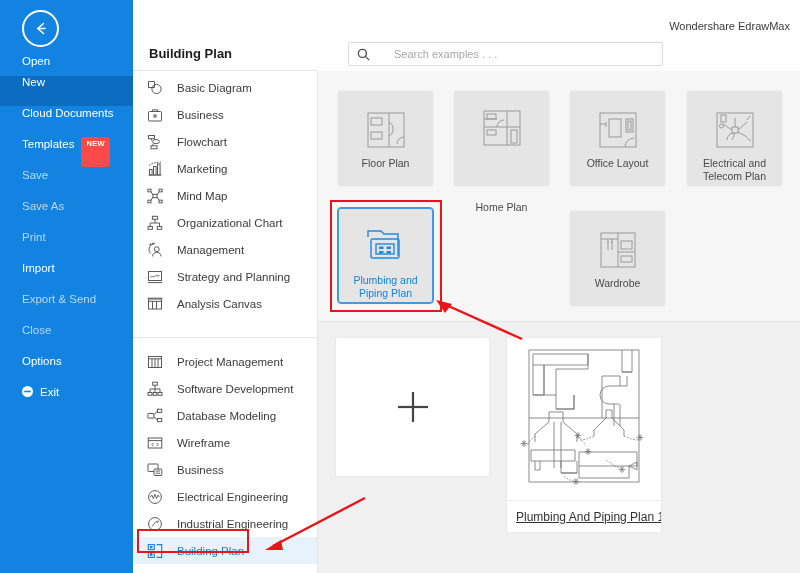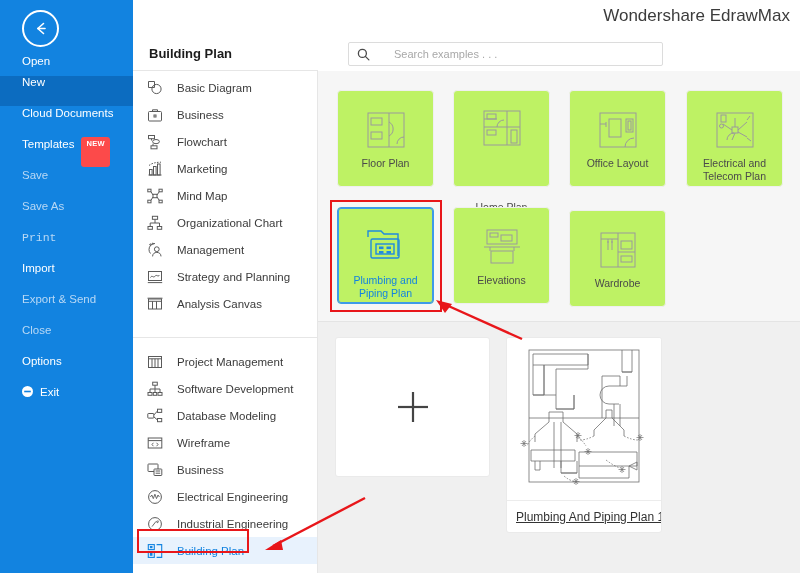--- a/index.html
+++ b/index.html
@@ -53,22 +53,22 @@
     border-radius: 3px;
     margin-left: 7px;
     position: relative; top: -1px;
   }
   .side-item .exit-ico {
     display:inline-flex; margin-right: 7px;
   }
 
   
   #brand {
-    position: absolute; right: 10px; top: 6px;
-    font-size: 17px;
+    position: absolute; right: 10px; top: 20px;
+    font-size: 11px;
     color: #3c3c3c;
   }
 
   
   #cat-panel {
     position: absolute; left: 133px; top: 0;
     width: 185px; height: 573px;
     background: #ffffff;
   }
   #cat-title {
@@ -167,21 +167,21 @@
   }
   #docs-region {
     position: absolute; left: 0; top: 251px;
     width: 482px; height: 251px;
     background: #f0f0f0;
   }
 
   .type-card {
     position: absolute;
     width: 97px; height: 97px;
-    background: #bef264;
+    background: #e5e5e5;
     border-radius: 4px;
     border: 1px solid #efefef;
     cursor: pointer;
     display: flex;
     flex-direction: column;
     align-items: center;
   }
   .type-card .tc-ico {
     margin-top: 17px;
     height: 44px;
@@ -270,21 +270,21 @@
     <div class="side-item" style="top:138px;">
       <span>Templates</span>
       <span class="badge">NEW</span>
     </div>
     <div class="side-item dim" style="top:169px;">
       <span>Save</span>
     </div>
     <div class="side-item dim" style="top:200px;">
       <span>Save As</span>
     </div>
-    <div class="side-item dim" style="top:231px;font-family:Liberation Mono, monospace;">
+    <div class="side-item dim" style="top:231px;">
       <span>Print</span>
     </div>
     <div class="side-item" style="top:262px;">
       <span>Import</span>
     </div>
     <div class="side-item dim" style="top:293px;">
       <span>Export &amp; Send</span>
     </div>
     <div class="side-item dim" style="top:324px;">
       <span>Close</span>
@@ -600,33 +600,20 @@
         <rect x="12" y="17" width="18" height="10"></rect>
         <rect x="15" y="19.5" width="4.5" height="2.6" fill="#1f8ae0" stroke="none"></rect>
         <rect x="22.5" y="19.5" width="4.5" height="2.6" fill="#1f8ae0" stroke="none"></rect>
         <rect x="15" y="24" width="4.5" height="2.6" fill="#1f8ae0" stroke="none"></rect>
         <rect x="22.5" y="24" width="4.5" height="2.6" fill="#1f8ae0" stroke="none"></rect>
       </svg>
     </span>
     <span class="tc-lbl">Plumbing and Piping Plan</span>
   </div>
 
-  <div class="type-card" style="left:453px; top:207px;">
-    <span class="tc-ico">
-      <svg width="42" height="40" viewBox="0 0 42 40" fill="none" stroke="#9a9a9a" stroke-width="1">
-        <rect x="6" y="3" width="30" height="14"></rect>
-        <rect x="9" y="6" width="8" height="4"></rect>
-        <rect x="20" y="8" width="11" height="6"></rect>
-        <path d="M3 20 h36"></path>
-        <path d="M9 20 v4 M33 20 v4"></path>
-        <rect x="10" y="24" width="22" height="12"></rect>
-      </svg>
-    </span>
-    <span class="tc-lbl">Elevations</span>
-  </div>
 
   <div class="type-card" style="left:569px; top:210px;">
     <span class="tc-ico">
       <svg width="42" height="40" viewBox="0 0 42 40" fill="none" stroke="#9a9a9a" stroke-width="1">
         <rect x="4" y="3" width="34" height="34"></rect>
         <path d="M21 3 V37 M21 22 H38 M4 9 h17"></path>
         <path d="M11 9 v11 M15 9 v11"></path>
         <path d="M10 12 h2 M14 12 h2"></path>
         <rect x="24" y="11" width="11" height="8"></rect>
         <rect x="24" y="26" width="11" height="6"></rect>

